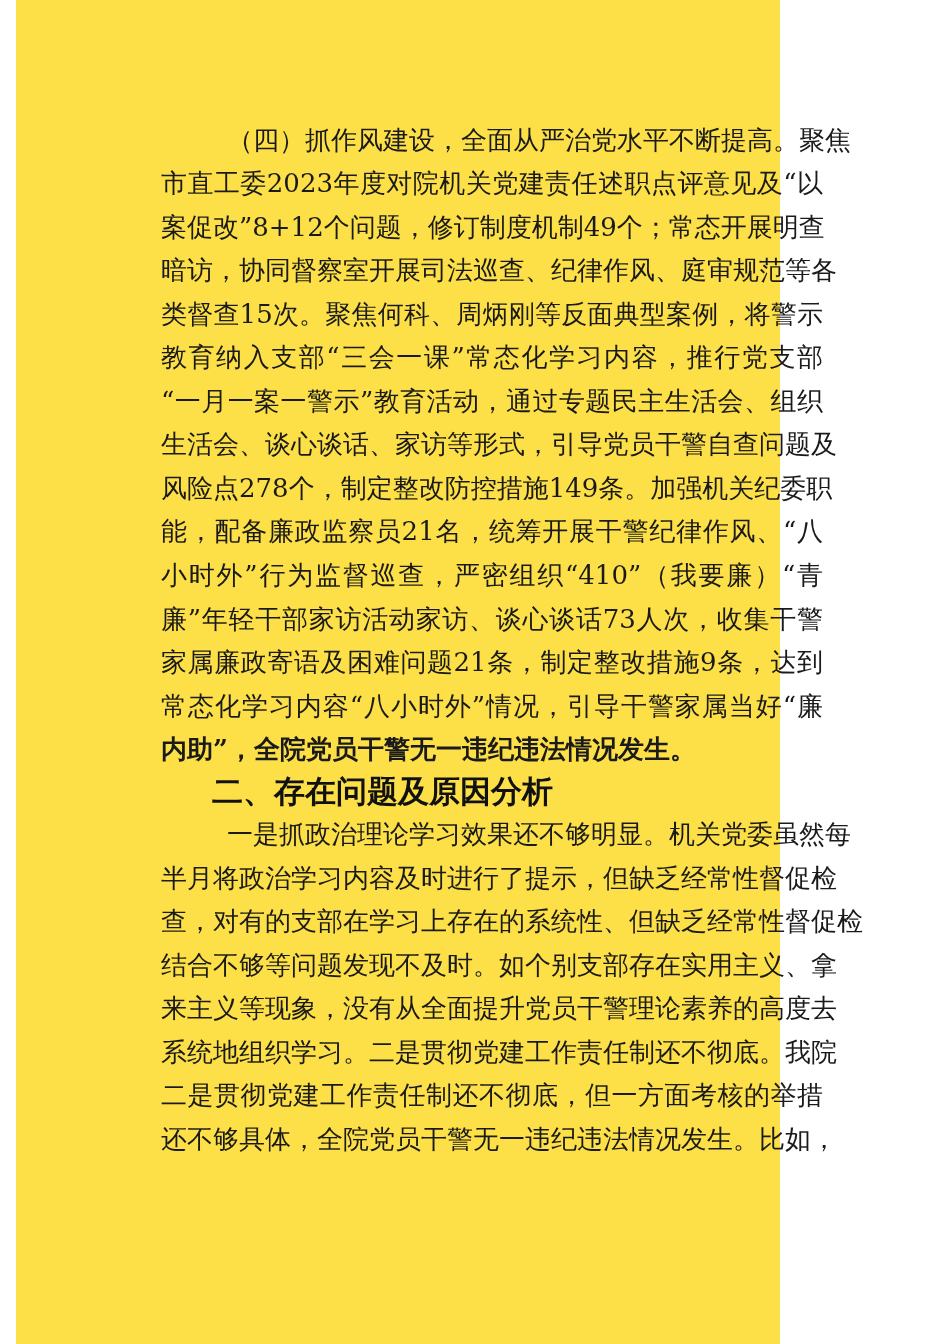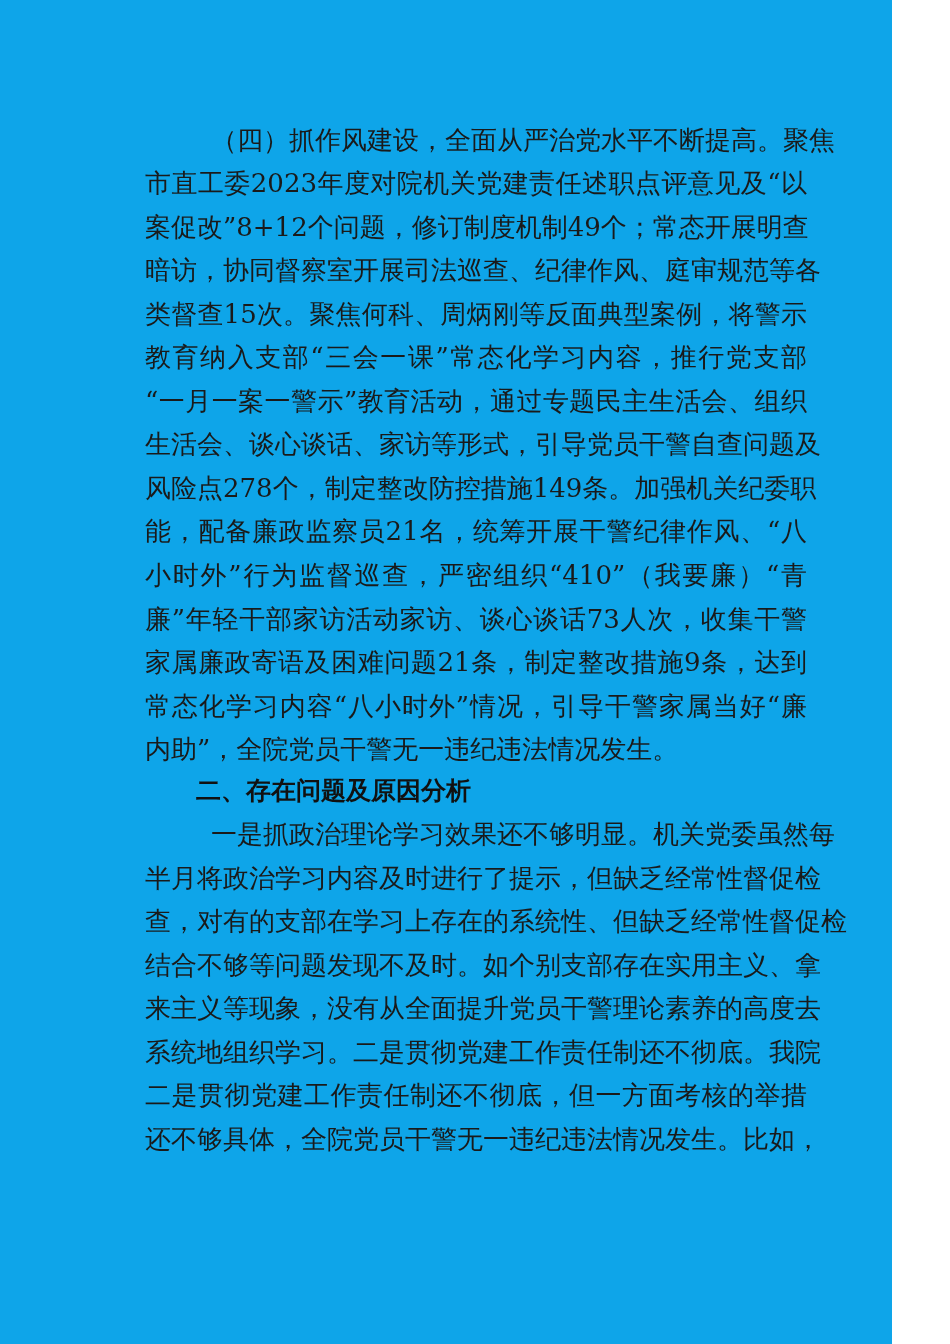--- a/index.html
+++ b/index.html
@@ -1,30 +1,30 @@
 <!DOCTYPE html>
 <html><head>
 <meta charset="utf-8">
 <style>
   html, body { margin:0; padding:0; background:#ffffff; }
   body { width:950px; height:1344px; position:relative; overflow:hidden; }
-  .page { position:absolute; left:0; top:0; width:892px; height:1344px; background:#0ea5e9; }
+  .page { position:absolute; left:16px; top:0; width:764px; height:1344px; background:#fde047; }
   .line {
     position:absolute; left:145px; width:662px;
     font-family:"DejaVu Serif", "Liberation Serif", serif;
     font-size:26px; line-height:34px; color:#1a1a1a;
     white-space:nowrap; text-align:justify; text-align-last:justify;
     letter-spacing:0;
   }
-  .line.last { text-align-last:left; }
+  .line.last { text-align-last:left;font-weight:bold; }
   .line.indent { left:211px; width:596px; }
   .heading {
     position:absolute; left:196px;
     font-family:"DejaVu Sans", "Liberation Sans", sans-serif;
-    font-size:25px; line-height:34px; color:#111; font-weight:bold;
+    font-size:31px; line-height:34px; color:#111; font-weight:bold;
     white-space:nowrap;
   }
 </style>
 </head>
 <body>
 
 <div class="page">
 
   <div>
     <div class="line indent" style="top:123px">（四）抓作风建设，全面从严治党水平不断提高。聚焦</div>

